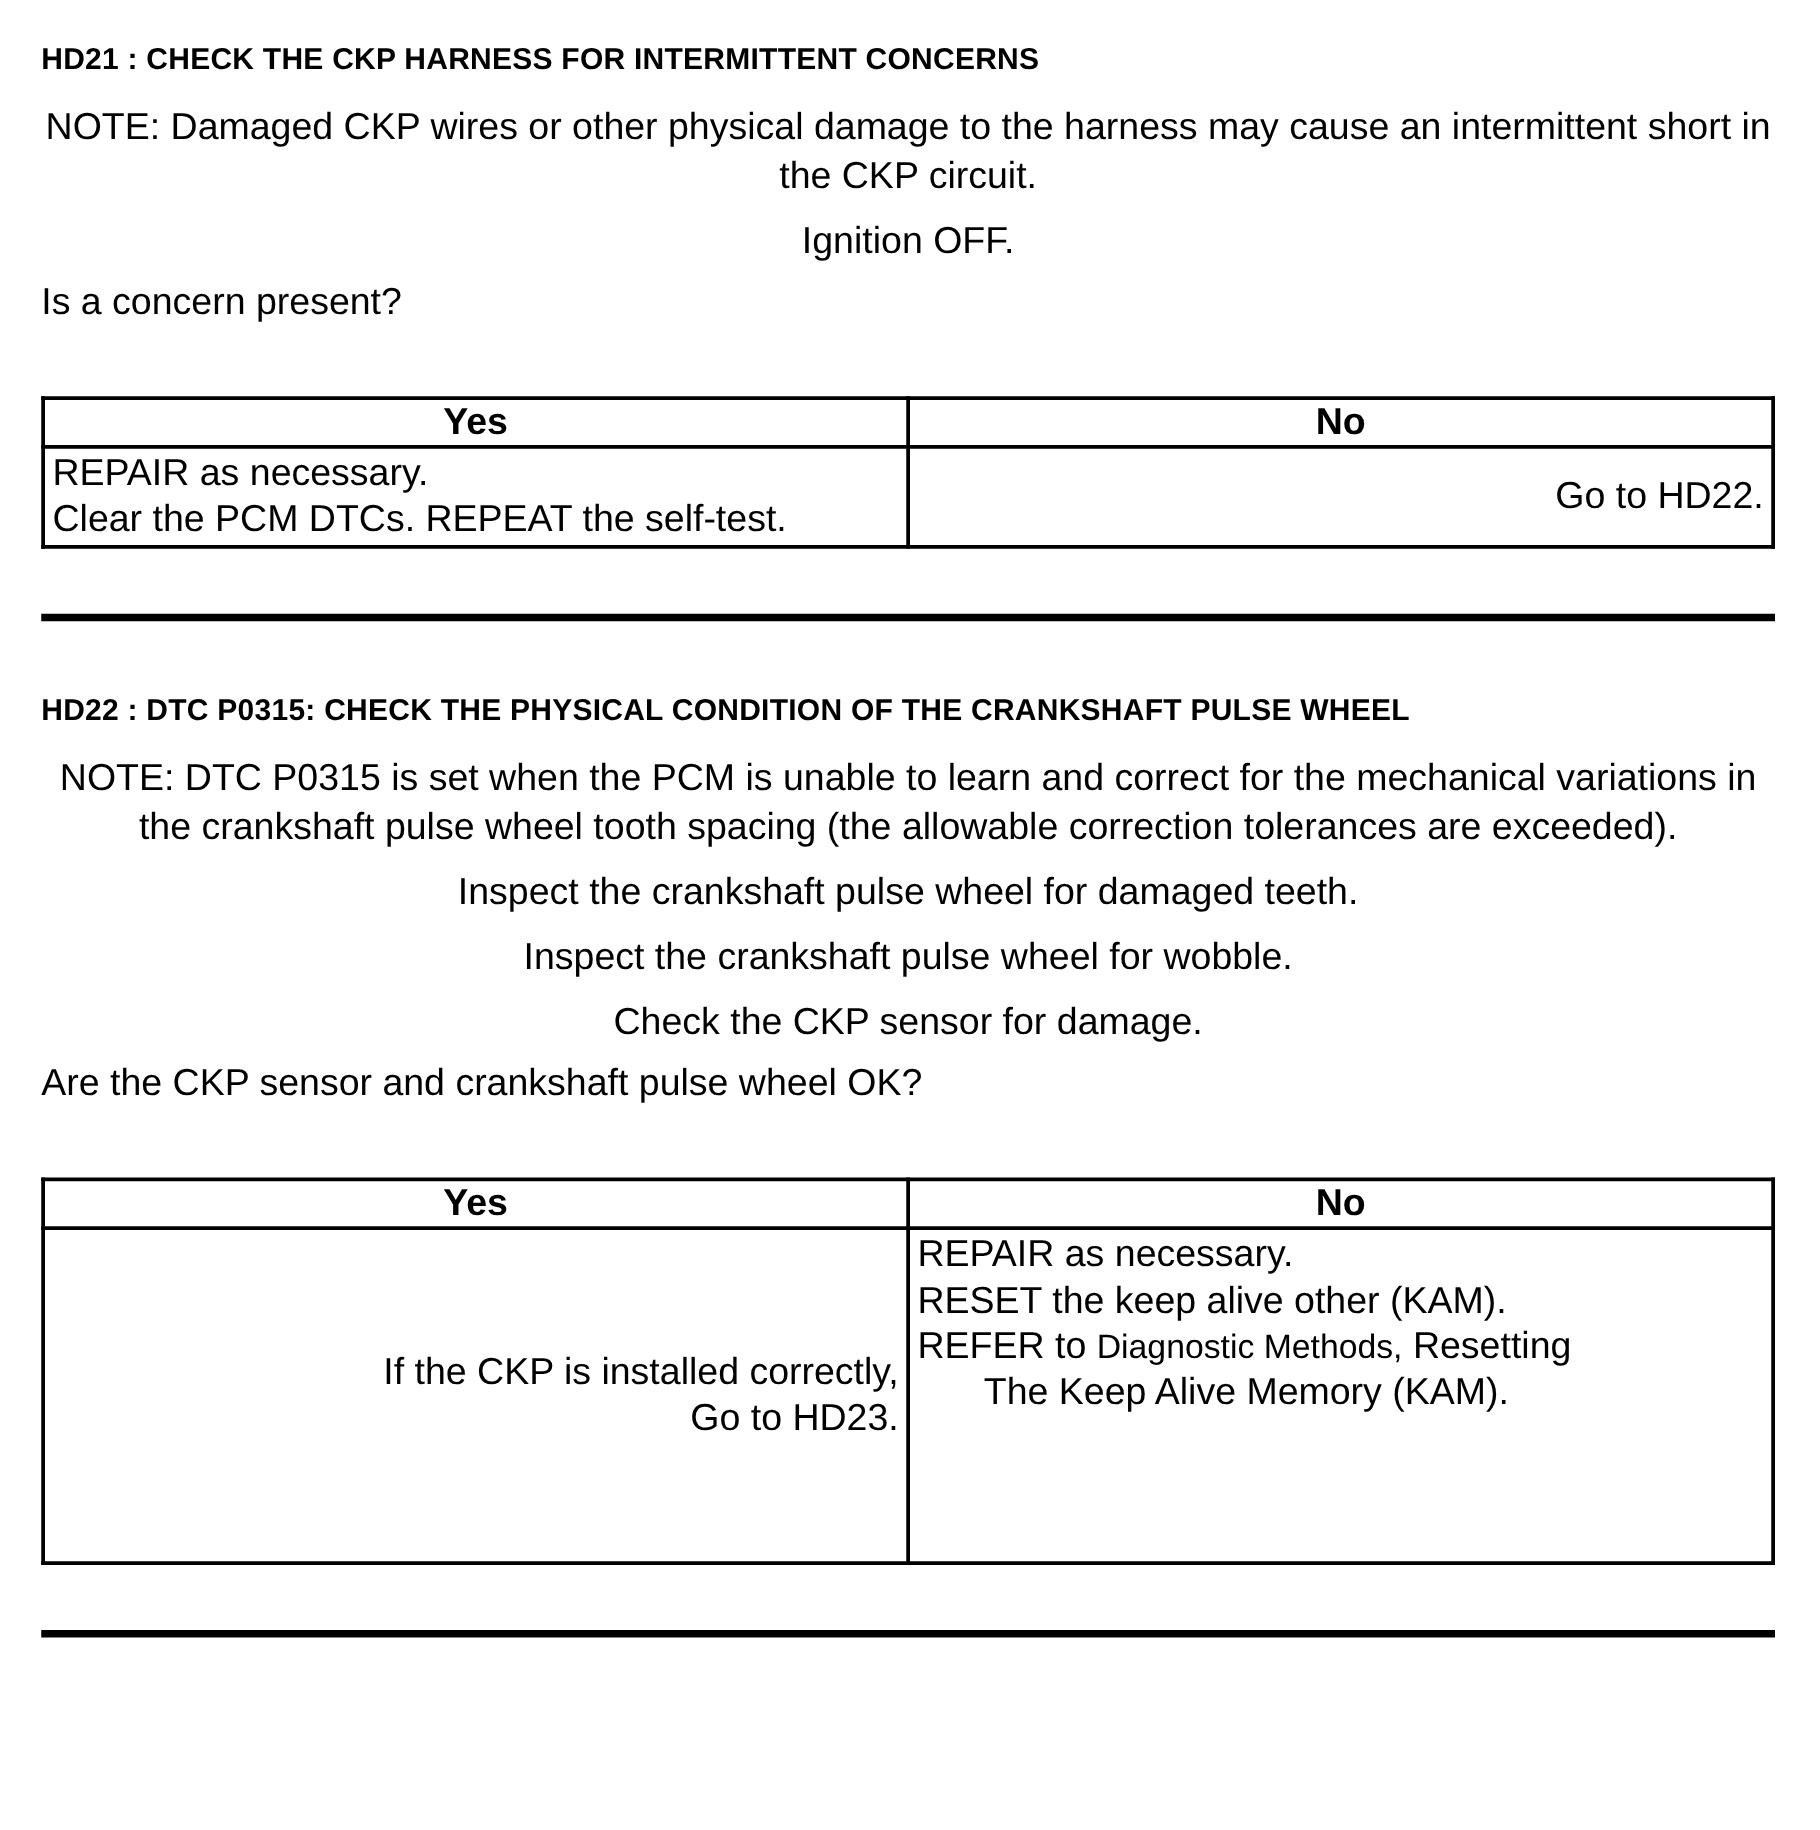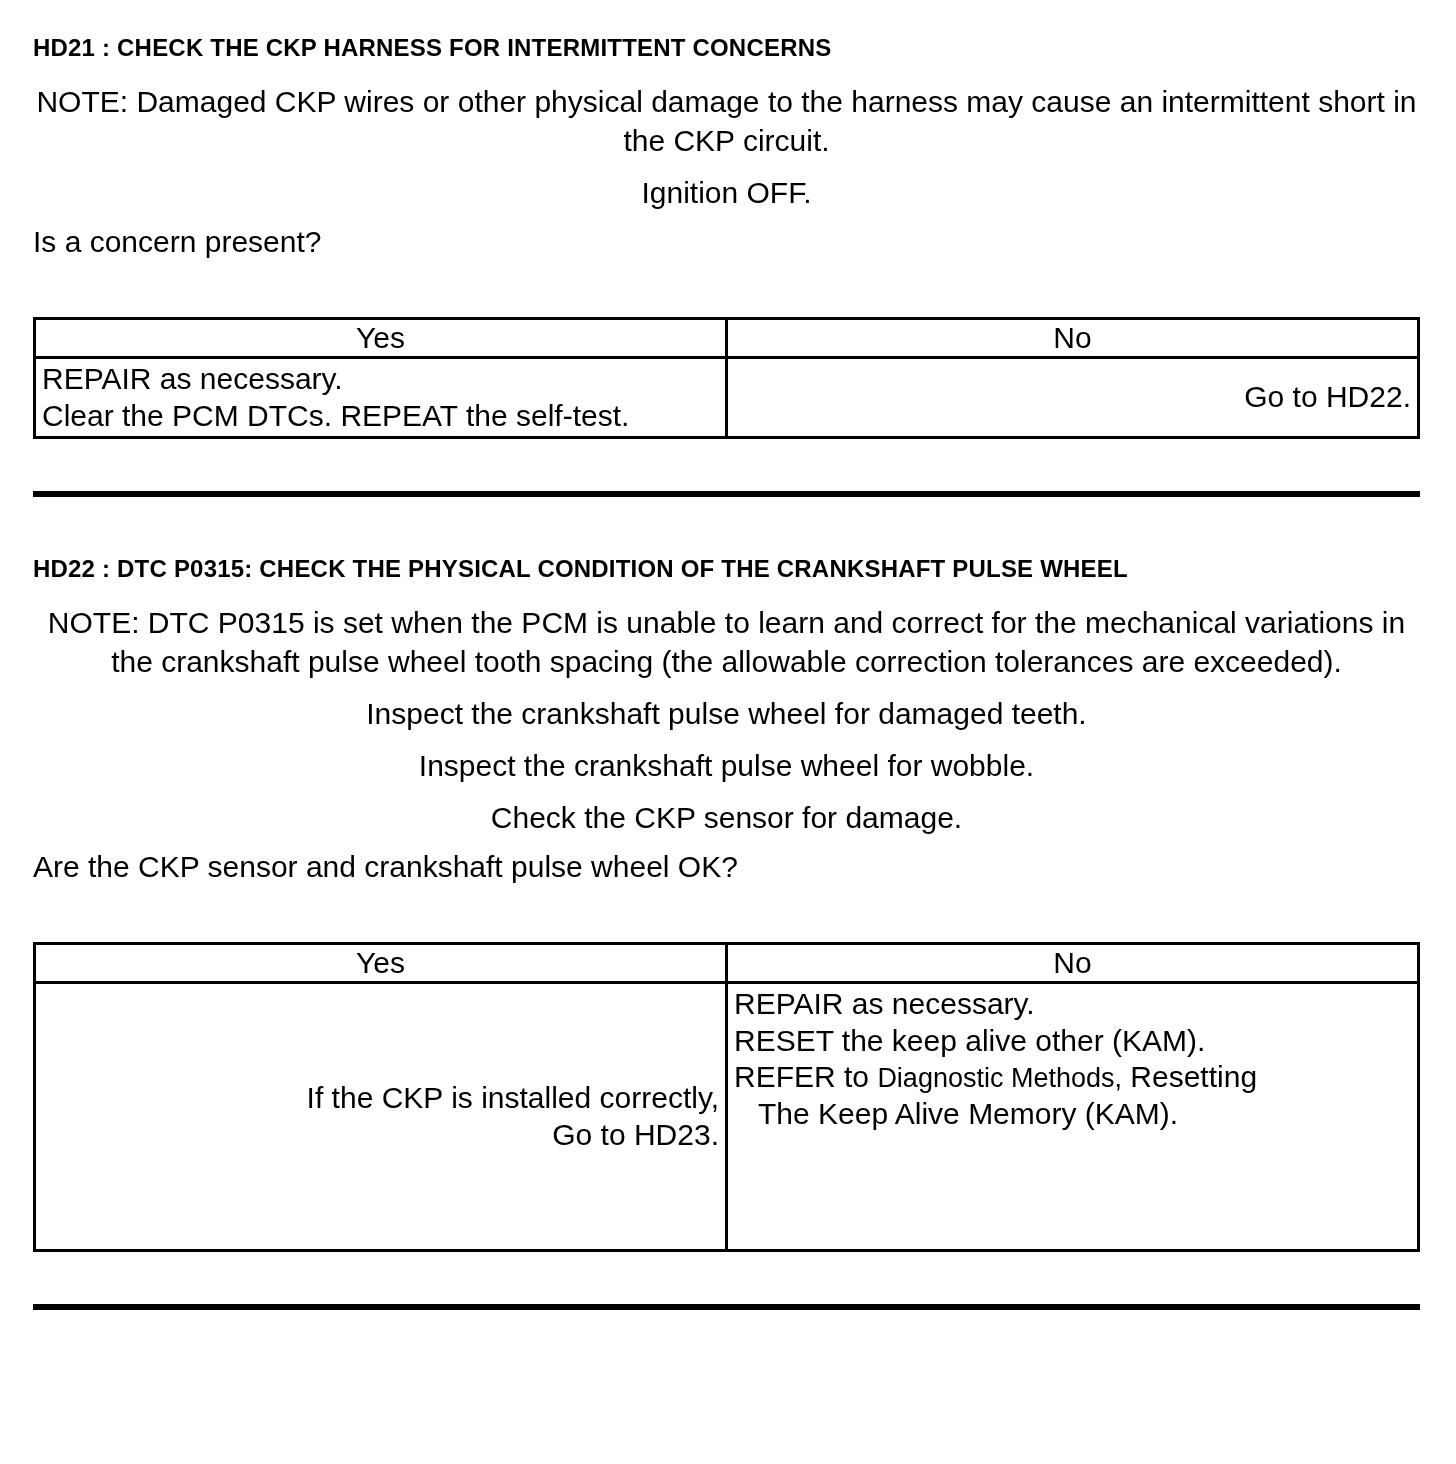--- a/index.html
+++ b/index.html
@@ -31,36 +31,36 @@
   }
   table.decision {
     width: 100%;
     border-collapse: collapse;
     border: 3px solid #000;
     table-layout: fixed;
   }
   table.decision th {
     border: 3px solid #000;
     font-size: 30px;
-    font-weight: normal;
+    font-weight: bold;
     text-align: center;
     padding: 1px 4px;
   }
   table.decision td {
     border: 3px solid #000;
     font-size: 30px;
     line-height: 1.22;
     padding: 2px 6px;
   }
   td.align-top-left { vertical-align: top; text-align: left; }
   td.align-center  { vertical-align: middle; text-align: right; }
   tr.tall-row td   { height: 268px; }
   .cell-line { margin: 0; }
   .ref-link { font-size: 27px; }
-  .refer-cont { margin-left: 24px; }
+  .refer-cont { margin-left: 53px; }
   .divider {
     height: 6px;
     background: #000000;
     margin: 52px 0 0 0;
     border: none;
   }
   .section-gap { margin-top: 58px; }
 </style>
 </head>
 <body>

